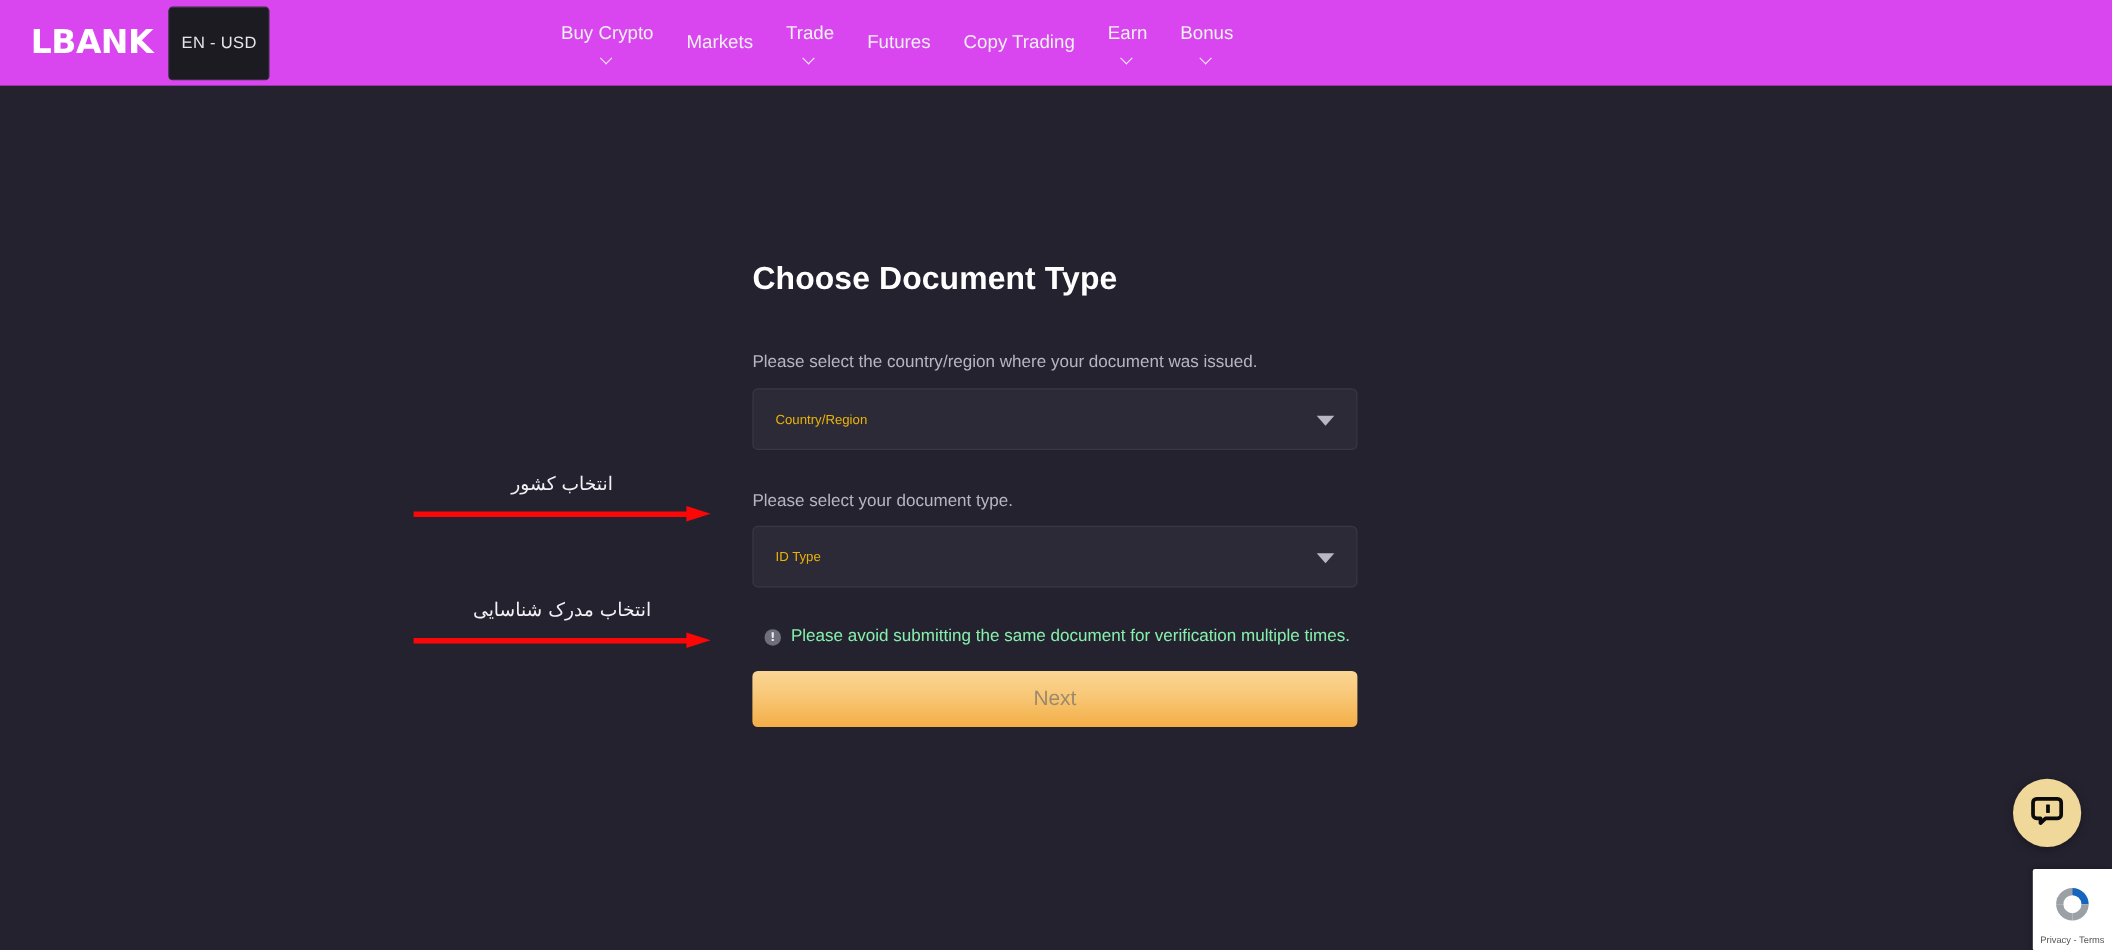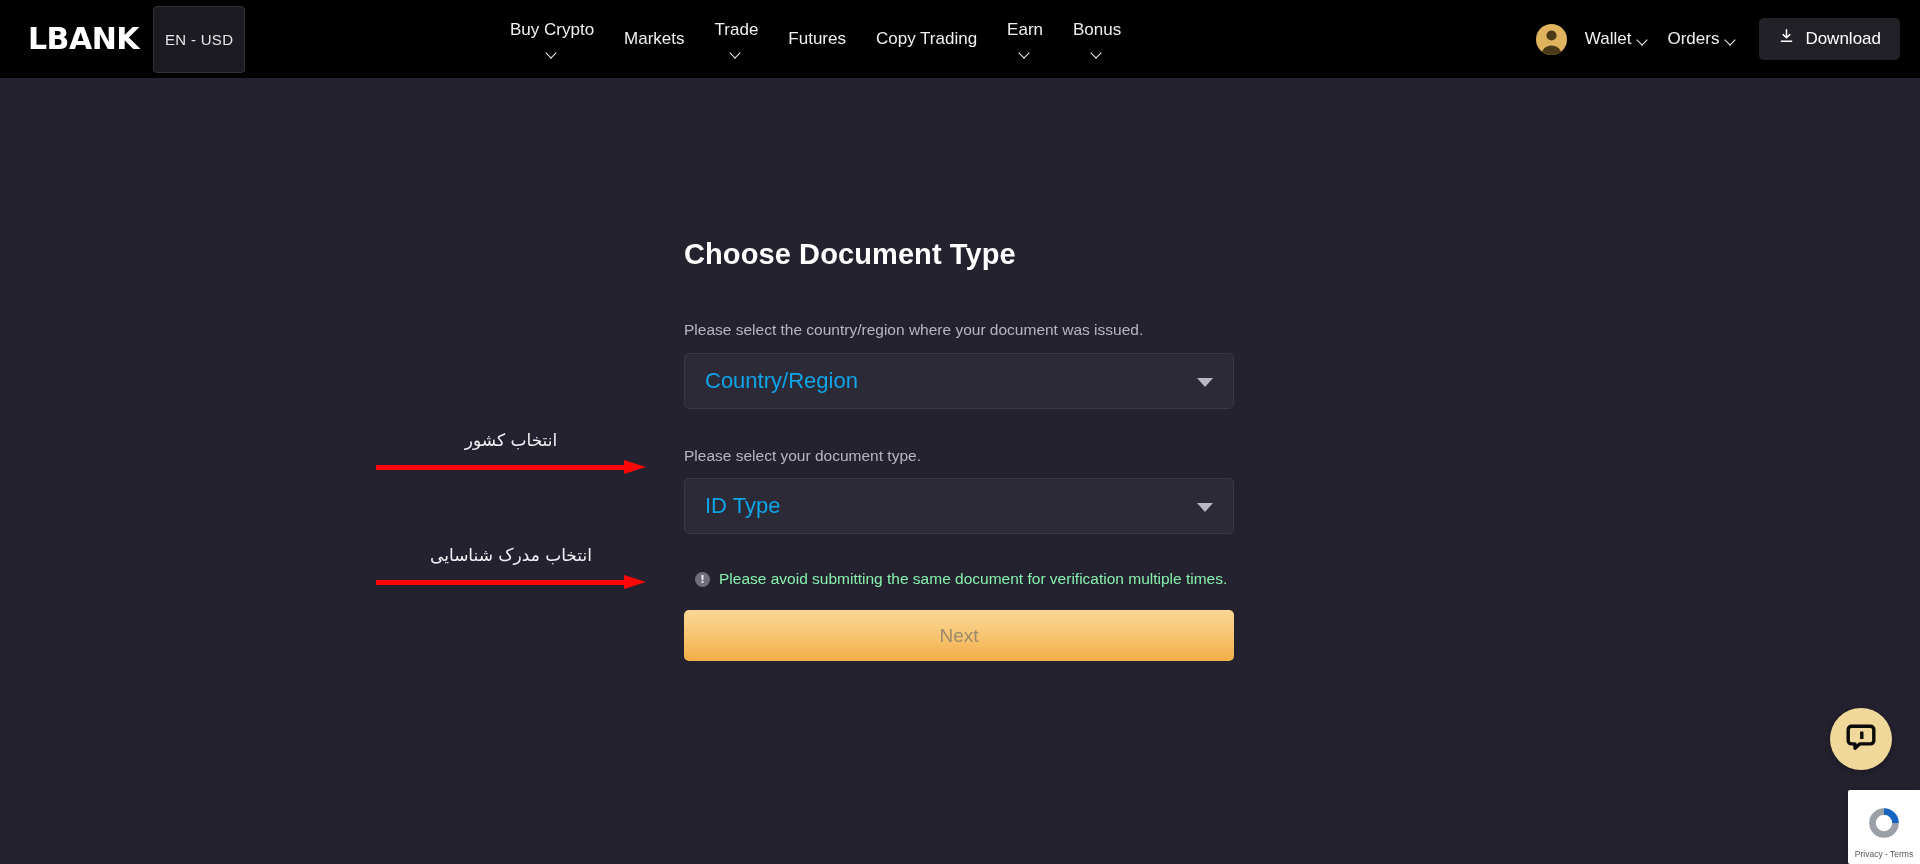--- a/index.html
+++ b/index.html
@@ -11,21 +11,21 @@
     background: #252230;
     font-family: "Liberation Sans", sans-serif;
     -webkit-font-smoothing: antialiased;
   }
 
   
   .header {
     position: relative;
     width: 1920px;
     height: 78px;
-    background: #000000;
+    background: #d946ef;
     display: flex;
     align-items: center;
   }
 
   .brand-block {
     display: flex;
     align-items: center;
     gap: 14px;
     margin-left: 28px;
   }
@@ -174,22 +174,22 @@
     border: 1px solid #3a3846;
     border-radius: 5px;
     display: flex;
     align-items: center;
     padding: 0 20px;
     cursor: pointer;
     margin-bottom: 36px;
   }
 
   .select-placeholder {
-    font-size: 22px;
-    color: #0ea5e9;
+    font-size: 12px;
+    color: #eab308;
   }
 
   .caret {
     position: absolute;
     right: 20px;
     top: 50%;
     margin-top: -3px;
     width: 0; height: 0;
     border-left: 8px solid transparent;
     border-right: 8px solid transparent;
@@ -357,50 +357,20 @@
       <span class="chev"></span>
     </div>
 
     <div class="nav-item">
       <span>Bonus</span>
       <span class="chev"></span>
     </div>
 
   </nav>
 
-  <div class="header-right">
-
-    <div class="avatar">
-      <svg width="31" height="31" viewBox="0 0 31 31" aria-hidden="true">
-        <circle cx="15.5" cy="11.5" r="5.1" fill="#4a3a18"></circle>
-        <path d="M5.6 31c0-6.0 4.4-9.6 9.9-9.6s9.9 3.6 9.9 9.6z" fill="#4a3a18"></path>
-      </svg>
-    </div>
-
-    <div class="account-link">
-      <span>Wallet</span>
-      <span class="chev"></span>
-    </div>
-
-    <div class="account-link">
-      <span>Orders</span>
-      <span class="chev"></span>
-    </div>
-
-    <div class="download-btn">
-      <span>
-        <svg width="17" height="17" viewBox="0 0 17 17" aria-hidden="true">
-          <path d="M8.5 1.8v7.6M5.2 6.6l3.3 3.2 3.3-3.2" fill="none" stroke="#ffffff" stroke-width="1.5" stroke-linecap="round" stroke-linejoin="round"></path>
-          <path d="M3.4 13.2h10.2" fill="none" stroke="#ffffff" stroke-width="1.5" stroke-linecap="round"></path>
-        </svg>
-      </span>
-      <span>Download</span>
-    </div>
-
-  </div>
 </div>
 
 <div class="page-body">
 
   <div class="annotation" style="left:376px; top:352px;">
     <div class="annotation-text">انتخاب کشور</div>
     <div class="annotation-arrow">
       <div class="shaft"></div>
       <div class="head"></div>
     </div>

